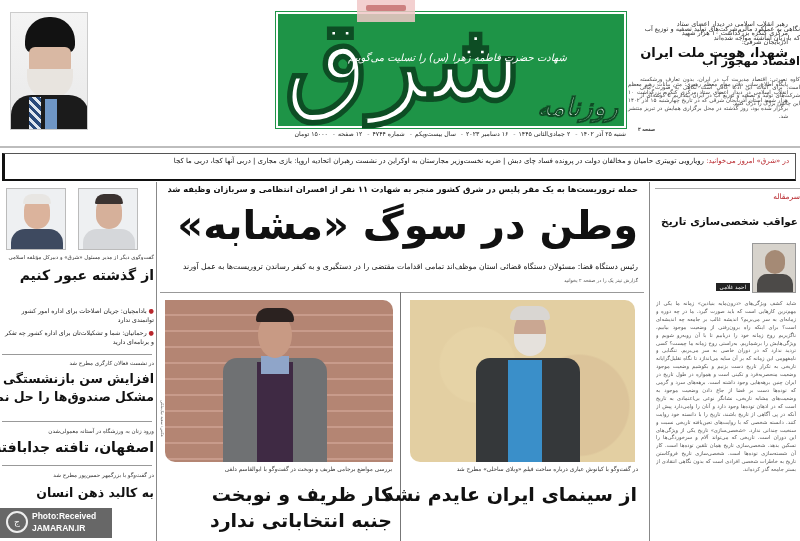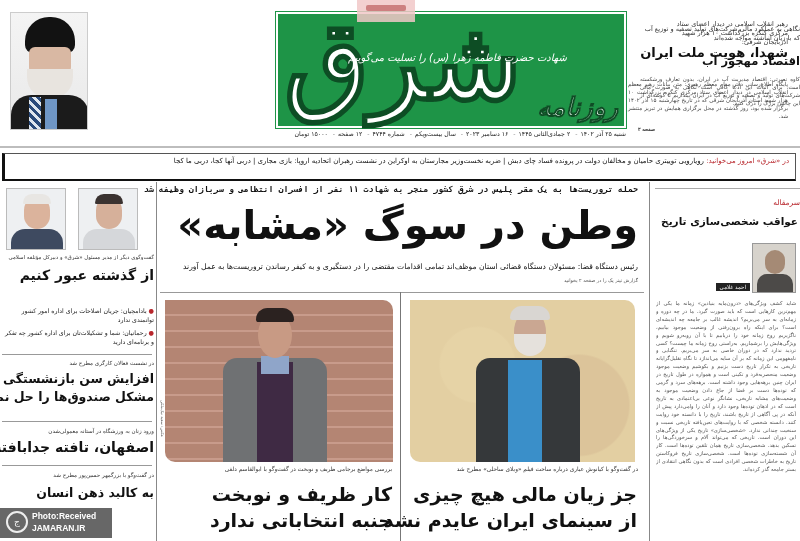--- a/index.html
+++ b/index.html
@@ -38,30 +38,30 @@
   #tr-headline { right: 0; top: 54px; font-size: 11.5px; font-weight: bold; text-align: right; white-space: nowrap; }
   #tr-body { right: 0; top: 75px; width: 160px; font-size: 5.5px; line-height: 8px; color: #444; text-align: justify; }
   #tr-page { right: 145px; top: 126px; font-size: 5px; color: #444; }
 
   #masthead-rule { left: 0; top: 146px; width: 800px; height: 2px; background: #bdbdbd; }
 
   
   #ticker { left: 2px; top: 153px; width: 794px; height: 28px; border: 1px solid #555; border-left: 3px solid #111; border-bottom: 2px solid #111; padding: 1px 6px; font-size: 7px; white-space: nowrap; overflow: hidden; line-height: 12px; }
   #ticker .lead { color: #b8262c; }
   #ed-vrule { right: 150px; top: 182px; width: 1px; height: 359px; background: #888; }
-  #ed-label { right: 0; top: 188px; width: 145px; font-size: 7.5px; color: #b8262c; text-align: right; border-top: 1px solid #aaa; padding-top: 9px; }
+  #ed-label { right: 0; top: 188px; width: 145px; font-size: 7.5px; color: #b8262c; text-align: right; border-top: 1px solid #aaa; padding-top: 3px; }
   #ed-title { right: 2px; top: 215px; font-size: 10.5px; font-weight: bold; text-align: right; white-space: nowrap; }
   #ed-photo { right: 4px; top: 243px; width: 44px; height: 50px; background: #d7d3cc; border: 1px solid #999; overflow: hidden; }
   #ed-photo .head { position:absolute; left:12px; top:6px; width:20px; height:24px; background:#a58a75; border-radius: 10px; }
   #ed-photo .body { position:absolute; left:4px; top:30px; width:36px; height:22px; background:#4c4a48; border-radius: 10px 10px 0 0; }
   #ed-author { right: 50px; top: 283px; background: #222; color: #fff; font-size: 5.5px; padding: 1px 4px; }
   #ed-body { right: 4px; top: 300px; width: 140px; height: 240px; font-size: 5.2px; line-height: 7.9px; color: #555; text-align: justify; overflow: hidden; }
 
   
-  #lead-kicker { left: 168px; top: 184px; width: 470px; font-size: 8.3px; font-weight: bold; text-align: left; white-space: nowrap; font-family: Liberation Mono, monospace; }
+  #lead-kicker { left: 168px; top: 184px; width: 470px; font-size: 8.3px; font-weight: bold; text-align: left; white-space: nowrap; }
   #lead-headline { left: 168px; top: 198px; width: 470px; font-size: 40px; font-weight: bold; text-align: right; line-height: 54px; letter-spacing: -1px; white-space: nowrap; }
   #lead-sub { left: 168px; top: 262px; width: 470px; font-size: 7.6px; text-align: right; white-space: nowrap; }
   #lead-ref { right: 162px; top: 278px; font-size: 4.8px; color: #555; text-align: right; }
   #lead-rule { left: 160px; top: 292px; width: 484px; height: 1px; background: #999; }
 
   #center-vrule { left: 400px; top: 292px; width: 1px; height: 249px; background: #777; }
 
   
   .photo { position: absolute; overflow: hidden; border-radius: 0 10px 0 10px; }
   #photo-left { left: 165px; top: 300px; width: 228px; height: 162px; background: repeating-linear-gradient(180deg,#b48573 0 14px,#c89b8b 14px 16px), #b48573; }
@@ -195,21 +195,20 @@
   <div class="p-body" style="left:66px;top:58px;width:104px;height:110px;background:#35383a;"></div>
   <div class="p-inner" style="left:98px;top:60px;width:34px;height:104px;background:#3a8fc9;"></div>
   <div class="p-head" style="left:104px;top:10px;width:32px;height:44px;background:#caa792;"></div>
   <div class="p-inner" style="left:104px;top:34px;width:32px;height:22px;background:#e5e1dc;border-radius:0 0 16px 16px;"></div>
   <div class="p-inner" style="left:100px;top:6px;width:40px;height:14px;background:#d9d6d2;border-radius:20px 20px 4px 4px;"></div>
 </div>
 <div id="photo-credit-left" class="abs">عکس: سعید نیک‌ملکی</div>
 
 <div id="sk-right" class="story-kicker">در گفت‌وگو با کیانوش عیاری درباره ساخت فیلم «ویلای ساحلی» مطرح شد</div>
 <div id="sh-right" class="story-head">
-  <div>جز زیان مالی هیچ چیزی</div>
   <div>از سینمای ایران عایدم نشد</div>
 </div>
 <div id="sk-left" class="story-kicker">بررسی مواضع برجامی ظریف و نوبخت در گفت‌وگو با ابوالقاسم دلفی</div>
 <div id="sh-left" class="story-head">
   <div>کار ظریف و نوبخت</div>
   <div>جنبه انتخاباتی ندارد</div>
 </div>
 
 <div id="left-vrule" class="abs"></div>
 <div id="mug-a" class="mug">

